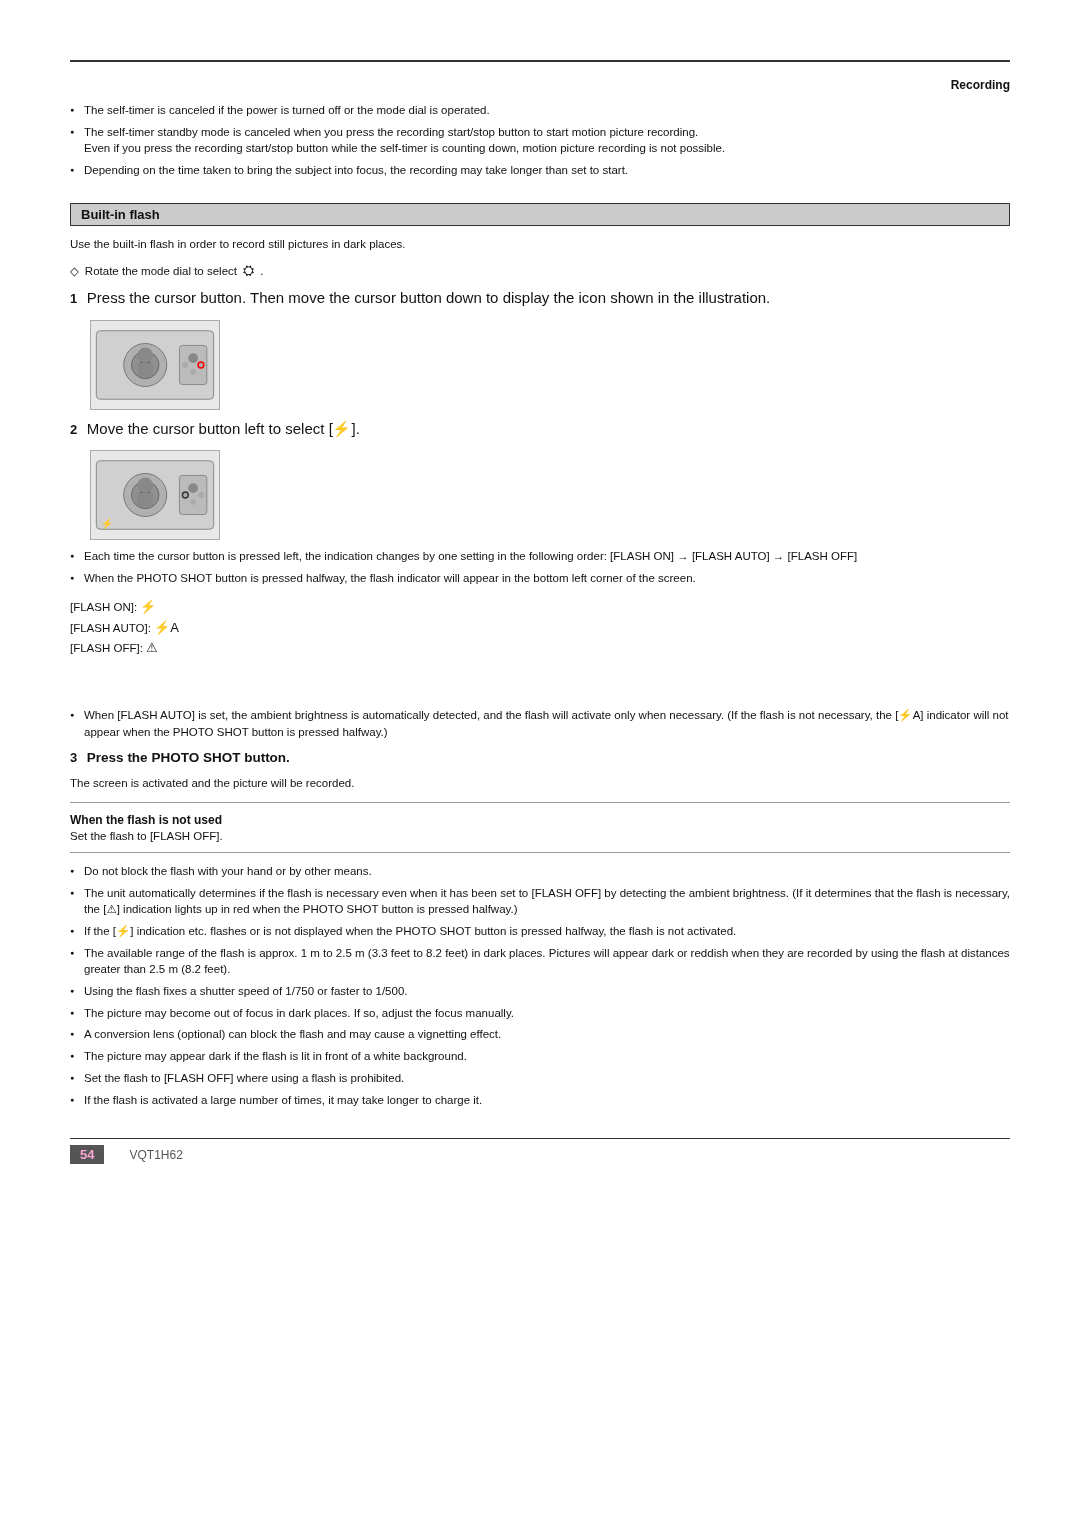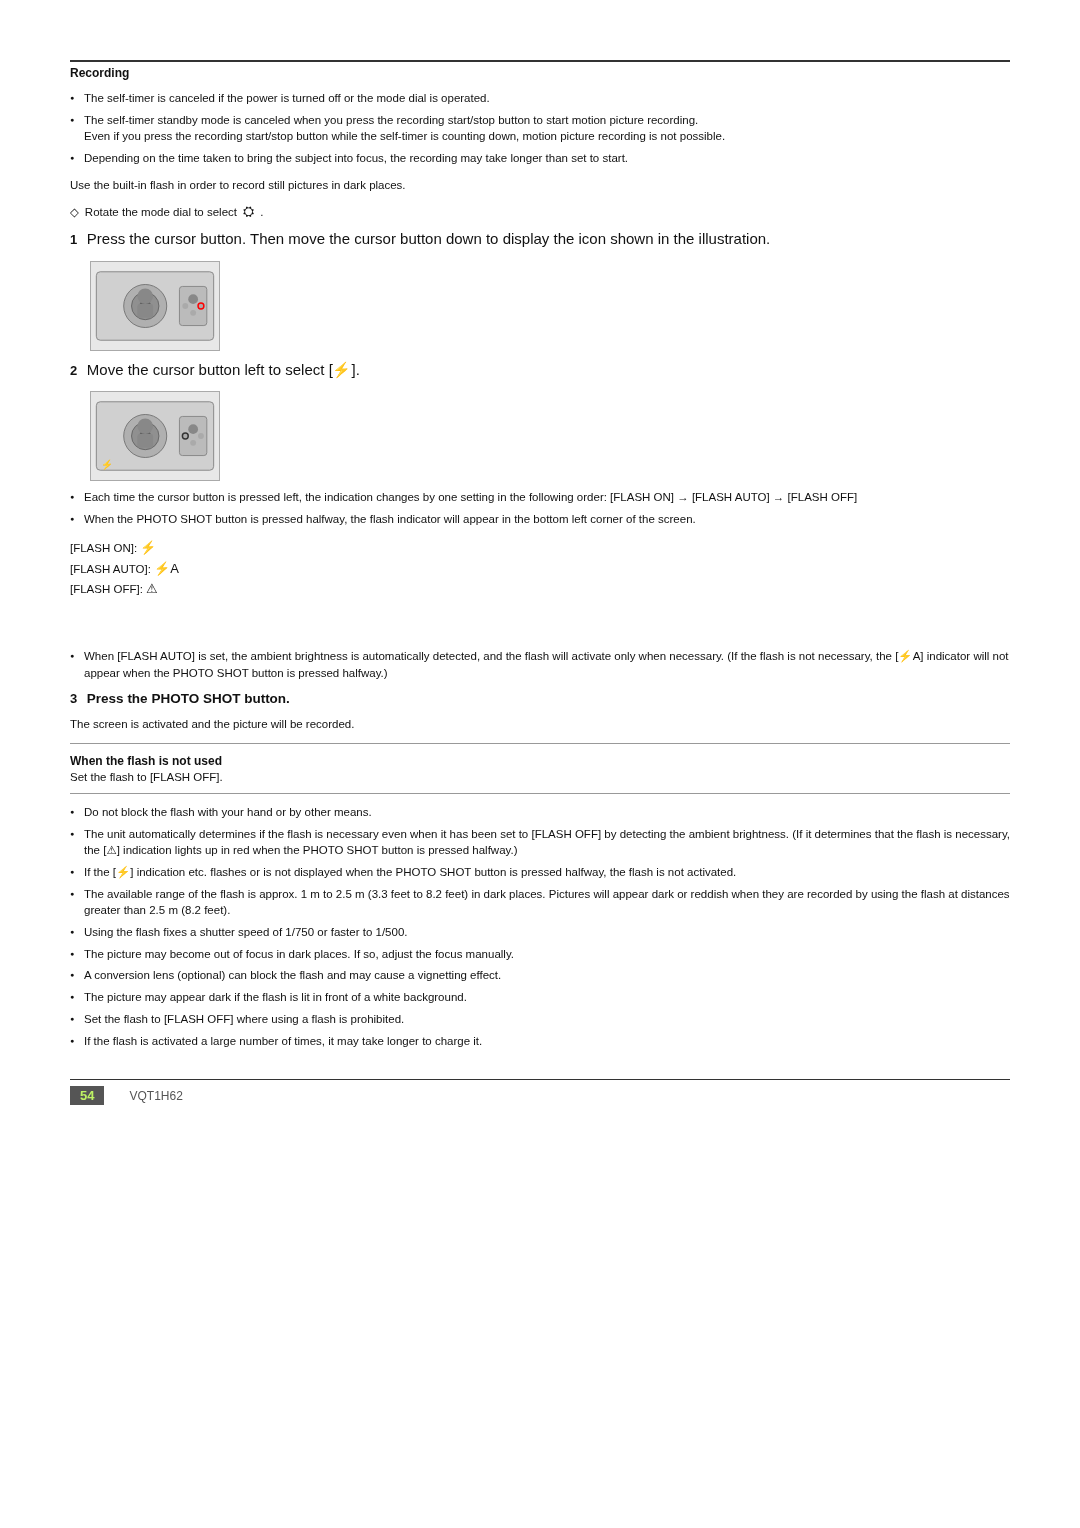--- a/index.html
+++ b/index.html
@@ -13,22 +13,23 @@
     }
     .page {
       width: 1080px;
       min-height: 1528px;
       padding: 60px 70px 60px 70px;
       position: relative;
     }
     
     .recording-header {
       border-top: 2px solid #333;
-      padding-top: 4px;
-      margin-bottom: 10px;
+      padding-top: 16px;
+      margin-bottom: 10px;
+      text-align: right;
     }
     .recording-label {
       font-weight: bold;
       font-size: 12px;
     }
     
     .two-col {
       display: flex;
       gap: 48px;
       flex-direction: column;
@@ -145,21 +146,21 @@
     .bottom-bar {
       border-top: 1.5px solid #333;
       margin-top: 20px;
       padding-top: 6px;
       display: flex;
       align-items: center;
       gap: 16px;
     }
     .page-number-box {
       background: #555;
-      color: #bef264;
+      color: #f9a8d4;
       font-weight: bold;
       font-size: 13px;
       padding: 2px 10px;
       display: inline-block;
     }
     .model-number {
       font-size: 12px;
       color: #555;
       margin-left: 9px;
     }
@@ -187,20 +188,23 @@
     <div class="col-left">
 
       
       <ul class="bullet-list">
         <li>The self-timer is canceled if the power is turned off or the mode dial is operated.</li>
         <li>The self-timer standby mode is canceled when you press the recording start/stop button to start motion picture recording.<br>Even if you press the recording start/stop button while the self-timer is counting down, motion picture recording is not possible.</li>
         <li>Depending on the time taken to bring the subject into focus, the recording may take longer than set to start.</li>
       </ul>
 
       
+      <div class="section-heading-box">
+        <span>Built-in flash</span>
+      </div>
 
       
       <p class="sub-text">Use the built-in flash in order to record still pictures in dark places.</p>
 
       
       <div class="step-rotate">
         <span>◇</span>
         <span>Rotate the mode dial to select</span>
         <span class="mode-dial-icon">⛭</span>
         <span>.</span>

